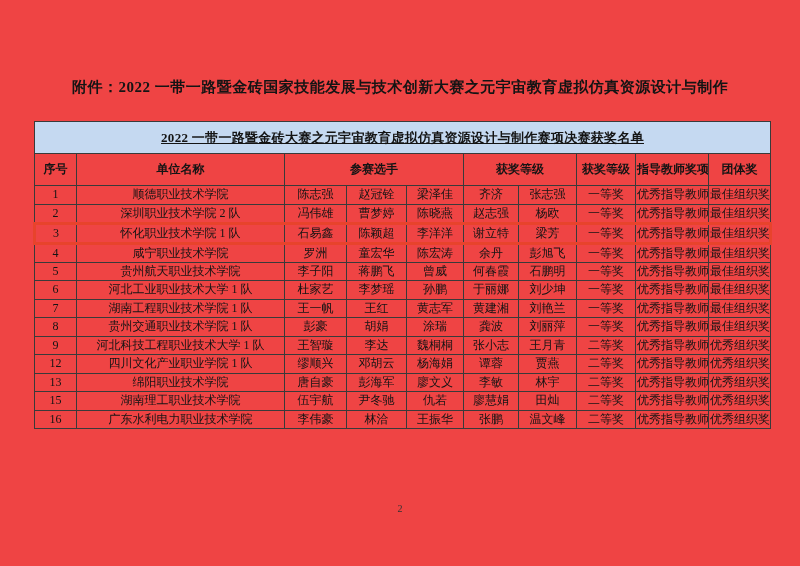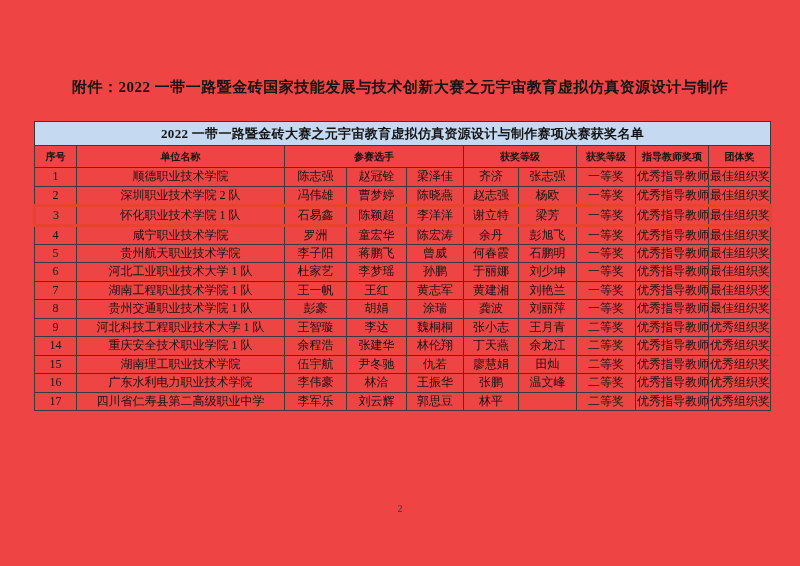--- a/index.html
+++ b/index.html
@@ -42,27 +42,28 @@
     text-align: center;
     vertical-align: middle;
     overflow: hidden;
     white-space: nowrap;
     padding: 0 1px;
   }
   .award-table th.caption-cell {
     background: var(--caption-bg);
     font-weight: bold;
     font-size: 13px;
-    height: 24px;
+    height: 32px;
     letter-spacing: 0.3px;
+    text-decoration: underline;
   }
   .award-table tr.header-row th {
     font-weight: bold;
-    font-size: 10px;
-    height: 22px;
+    font-size: 12px;
+    height: 32px;
   }
   .award-table tbody td {
     font-size: 12px;
     font-weight: normal;
     height: 18.5px;
   }
   .award-table tr.highlighted td {
     border-top: 3px solid var(--highlight-border);
     border-bottom: 3px solid var(--highlight-border);
   }
@@ -217,27 +218,39 @@
           <td>王智璇</td>
           <td>李达</td>
           <td>魏桐桐</td>
           <td>张小志</td>
           <td>王月青</td>
           <td>二等奖</td>
           <td>优秀指导教师</td>
           <td>优秀组织奖</td>
         </tr>
         <tr>
-          <td>14</td>
-          <td>重庆安全技术职业学院 1 队</td>
-          <td>余程浩</td>
-          <td>张建华</td>
-          <td>林伦翔</td>
-          <td>丁天燕</td>
-          <td>余龙江</td>
+          <td>12</td>
+          <td>四川文化产业职业学院 1 队</td>
+          <td>缪顺兴</td>
+          <td>邓胡云</td>
+          <td>杨海娟</td>
+          <td>谭蓉</td>
+          <td>贾燕</td>
+          <td>二等奖</td>
+          <td>优秀指导教师</td>
+          <td>优秀组织奖</td>
+        </tr>
+        <tr>
+          <td>13</td>
+          <td>绵阳职业技术学院</td>
+          <td>唐自豪</td>
+          <td>彭海军</td>
+          <td>廖文义</td>
+          <td>李敏</td>
+          <td>林宇</td>
           <td>二等奖</td>
           <td>优秀指导教师</td>
           <td>优秀组织奖</td>
         </tr>
         <tr>
           <td>15</td>
           <td>湖南理工职业技术学院</td>
           <td>伍宇航</td>
           <td>尹冬驰</td>
           <td>仇若</td>
@@ -252,30 +265,18 @@
           <td>广东水利电力职业技术学院</td>
           <td>李伟豪</td>
           <td>林洽</td>
           <td>王振华</td>
           <td>张鹏</td>
           <td>温文峰</td>
           <td>二等奖</td>
           <td>优秀指导教师</td>
           <td>优秀组织奖</td>
         </tr>
-        <tr>
-          <td>17</td>
-          <td>四川省仁寿县第二高级职业中学</td>
-          <td>李军乐</td>
-          <td>刘云辉</td>
-          <td>郭思豆</td>
-          <td>林平</td>
-          <td></td>
-          <td>二等奖</td>
-          <td>优秀指导教师</td>
-          <td>优秀组织奖</td>
-        </tr>
       </tbody>
   </table>
 
   <div class="page-number">2</div>
 
 </div>
 
 </body></html>

